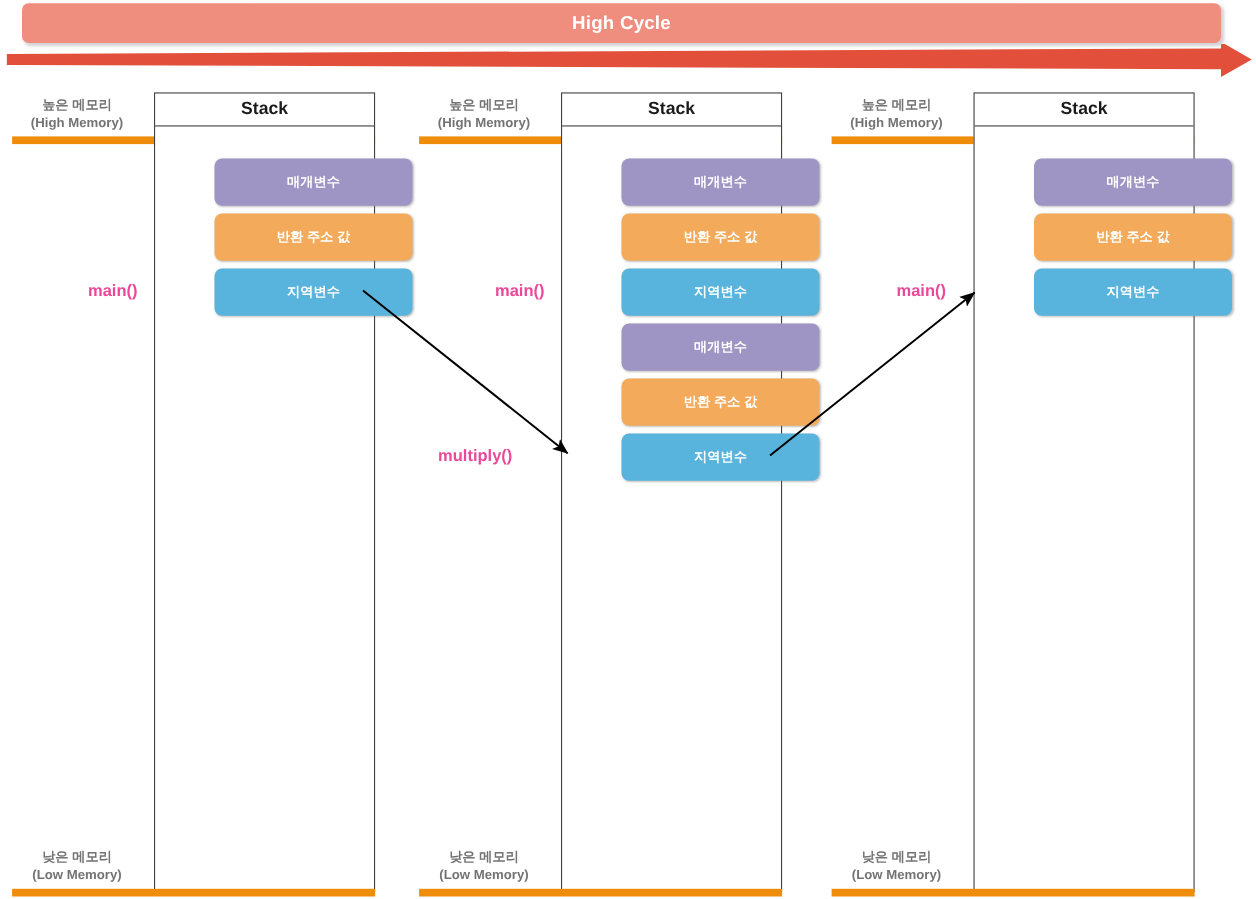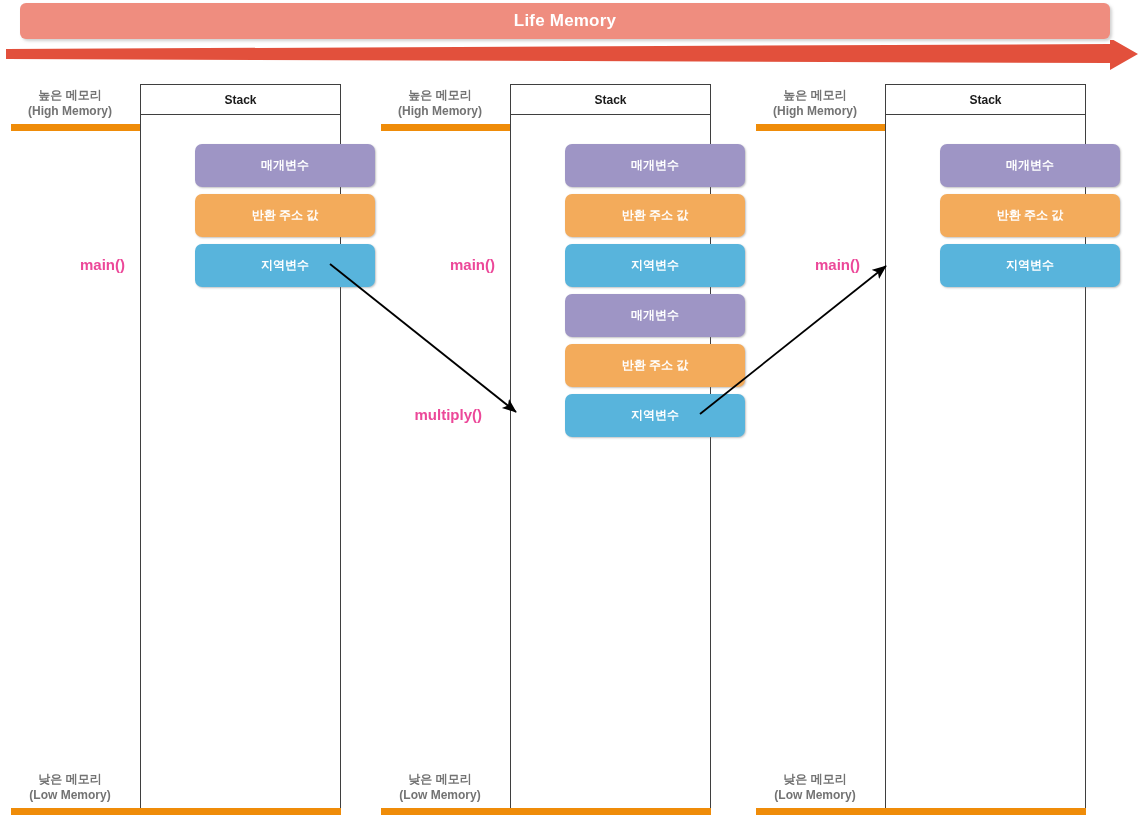--- a/index.html
+++ b/index.html
@@ -64,21 +64,21 @@
     position: absolute;
     left: 0;
     top: 0;
     width: 100%;
     height: 30px;
     border-bottom: 1px solid #3f3f3f;
     box-sizing: border-box;
     display: flex;
     align-items: center;
     justify-content: center;
-    font-size: 12px;
+    font-size: 16px;
     font-weight: bold;
     color: #1a1a1a;
   }
 
   .mem-label {
     position: absolute;
     text-align: center;
     font-size: 12px;
     font-weight: bold;
     color: #737373;
@@ -124,21 +124,21 @@
     top: 0;
     width: 1142px;
     height: 817px;
     pointer-events: none;
   }
 </style>
 </head>
 <body>
 
 <div id="banner">
-  <div id="banner-title">Life Memory</div>
+  <div id="banner-title">High Cycle</div>
 </div>
 
 <svg id="lifecycle-arrow" viewBox="0 0 1132 30" preserveAspectRatio="none">
   <polygon points="0,5 1104,0 1104,-6 1132,10 1104,26 1104,19 0,15" transform="translate(0,4)" fill="#e2503c"></polygon>
 </svg>
 
 <div class="column">
 
   <div class="mem-label" style="left:8px; top:88px; width:124px;">
     <span class="ko">높은 메모리</span>
@@ -197,21 +197,21 @@
     <span>매개변수</span>
   </div>
   <div class="frame-block" style="left:520px; top:344px; width:180px; background:#f3ab5b;">
     <span>반환 주소 값</span>
   </div>
   <div class="frame-block" style="left:520px; top:394px; width:180px; background:#58b4dc;">
     <span>지역변수</span>
   </div>
 
   <div class="fn-label" style="left:395px; top:256px; width:100px;">main()</div>
-  <div class="fn-label" style="left:362px; top:406px; width:120px;">multiply()</div>
+  <div class="fn-label" style="left:372px; top:406px; width:120px;text-align:center;">multiply()</div>
 
   <div class="mem-label" style="left:378px; top:772px; width:124px;">
     <span class="ko">낮은 메모리</span>
     <span class="en">(Low Memory)</span>
   </div>
 
   <div class="orange-bar" style="left:381px; top:808px; width:330px;"></div>
 </div>
 
 <div class="column">

